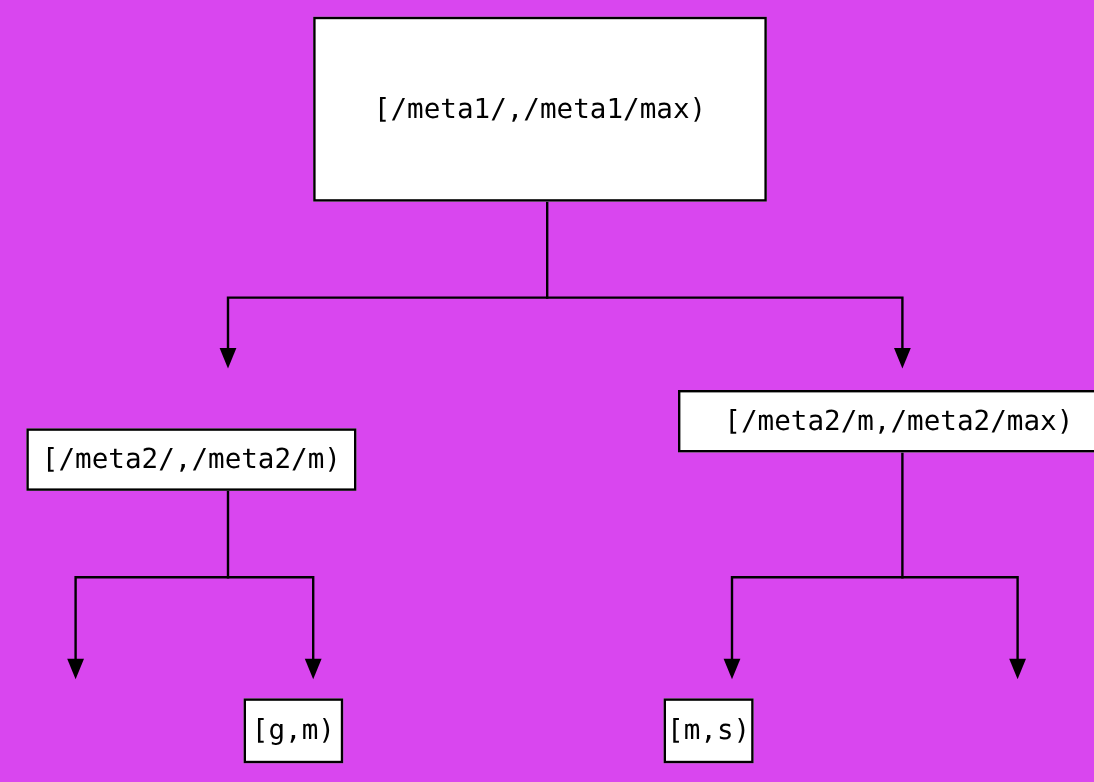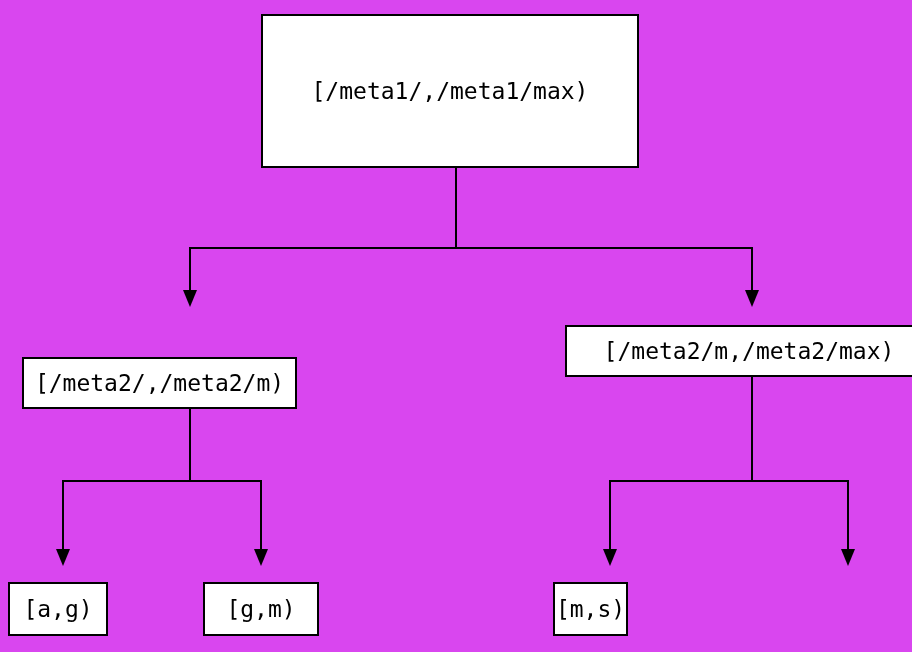--- a/index.html
+++ b/index.html
@@ -28,21 +28,21 @@
     justify-content: center;
     font-size: 23px;
     line-height: 1;
     white-space: nowrap;
     z-index: 2;
   }
   #node-root      { left: 261px; top: 14px;  width: 378px; height: 154px; }
   #node-mid-left  { left: 22px;  top: 325px; width: 275px; height: 52px; margin-top: 32px; }
   #node-mid-right { left: 565px; top: 325px; width: 368px; height: 52px; text-align: center; }
   #node-leaf-1    { left: 8px;   top: 582px; width: 100px; height: 54px; }
-  #node-leaf-2    { left: 203px; top: 582px; width: 116px;  height: 54px; }
+  #node-leaf-2    { left: 203px; top: 582px; width: 83px;  height: 54px; }
   #node-leaf-3    { left: 553px; top: 582px; width: 75px;  height: 54px; }
   #node-leaf-4    { left: 778px; top: 582px; width: 123px; height: 54px; }
 </style>
 </head>
 <body>
 
 <div class="canvas">
 
   <svg class="edges" viewBox="0 0 912 652" xmlns="http://www.w3.org/2000/svg">
 
@@ -70,23 +70,20 @@
   </div>
 
   <div class="node" id="node-mid-left">
     <span>[/meta2/,/meta2/m)</span>
   </div>
 
   <div class="node" id="node-mid-right">
     <span>[/meta2/m,/meta2/max)</span>
   </div>
 
-  <div class="node" id="node-leaf-1">
-    <span>[a,g)</span>
-  </div>
 
   <div class="node" id="node-leaf-2">
     <span>[g,m)</span>
   </div>
 
   <div class="node" id="node-leaf-3">
     <span>[m,s)</span>
   </div>
 
 

